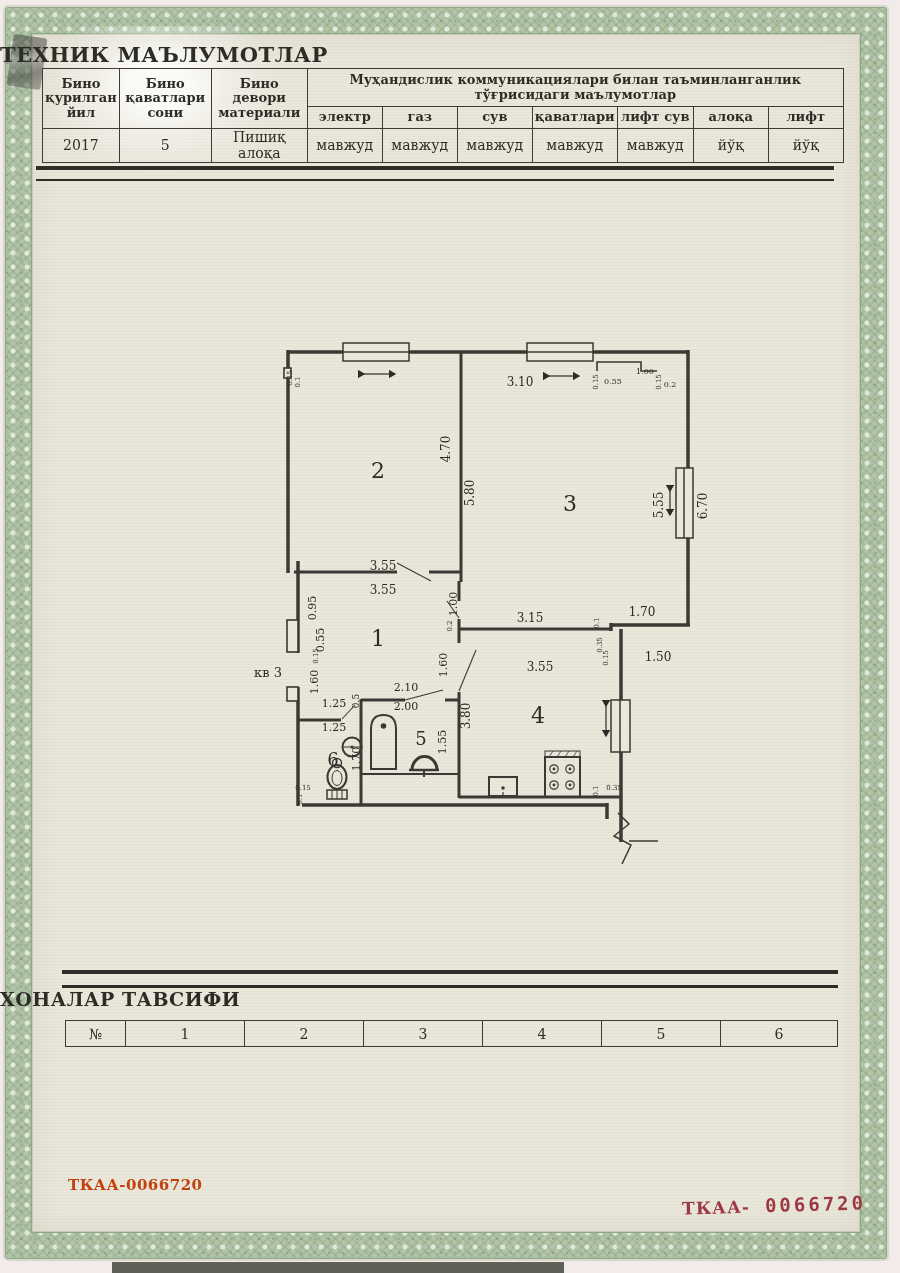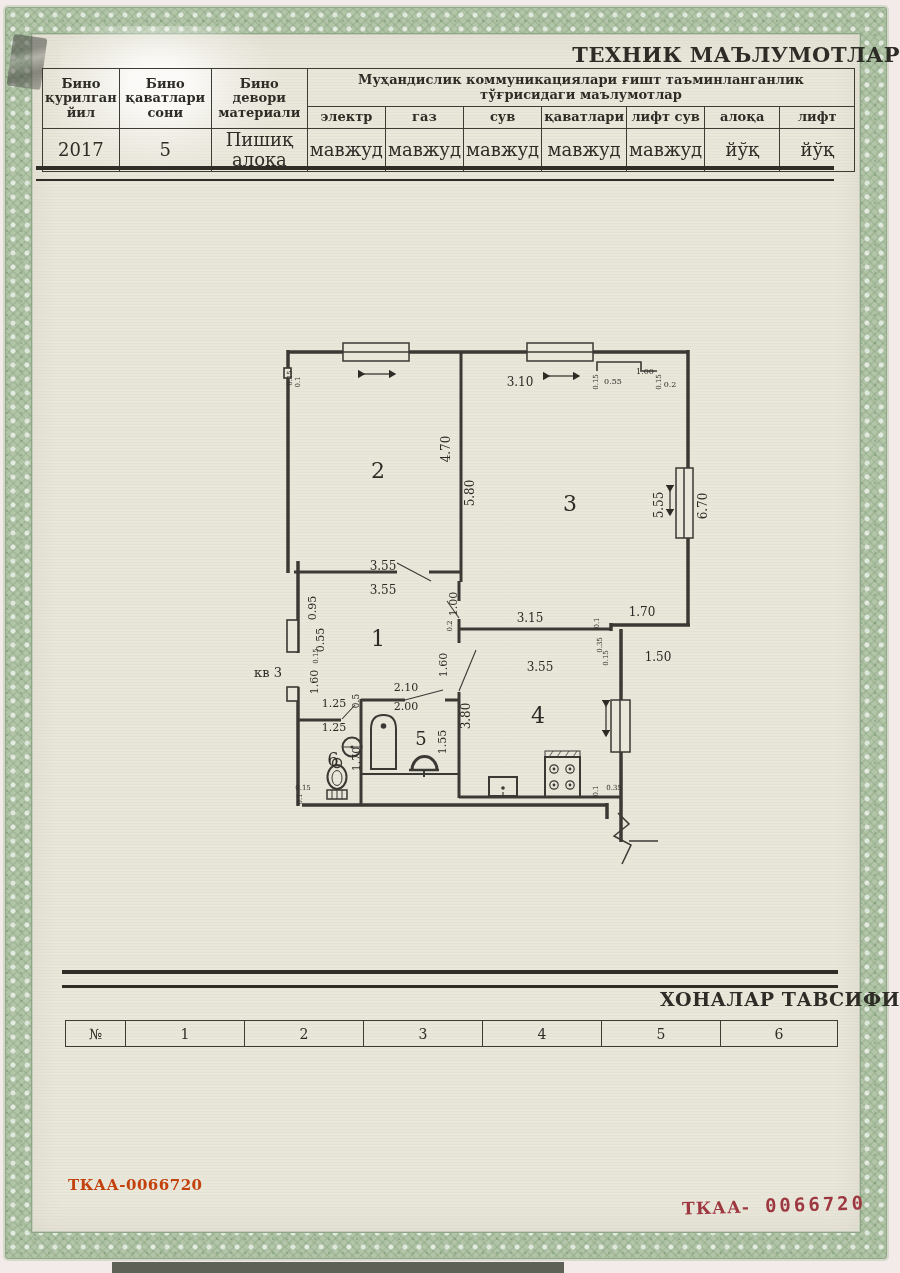--- a/index.html
+++ b/index.html
@@ -20,30 +20,30 @@
   .paper{left:31px;top:33px;width:828px;height:1198px;background:#e9e6da;
     background-image:repeating-linear-gradient(0deg, rgba(95,95,75,.035) 0 1px, rgba(0,0,0,0) 1px 3px);
     border:1px solid #8ea687;box-shadow:inset 0 0 0 1px rgba(170,185,160,.5), inset 0 0 28px rgba(120,130,100,.12);}
   .shine{left:60px;top:26px;width:220px;height:150px;pointer-events:none;
     background:radial-gradient(ellipse at 45% 40%, rgba(255,255,255,.8) 0 18%, rgba(255,255,255,.35) 40%, rgba(255,255,255,0) 70%);}
   .staple{left:10px;top:36px;width:34px;height:52px;
     background:linear-gradient(160deg,#4a4a46 0 30%,#8d8d86 45%,#3c3c38 70%,#6e6e66 100%);
     opacity:.55;border-radius:3px;transform:rotate(8deg);}
   .photo-strip{left:112px;top:1262px;width:452px;height:11px;background:#5d6156;}
 
-  .doc-title{left:0;top:42px;width:900px;text-align:right;font-weight:700;font-size:21px;letter-spacing:.5px;}
-  .sub-title{left:0;top:988px;width:900px;text-align:right;font-weight:700;font-size:19px;letter-spacing:.5px;}
+  .doc-title{left:0;top:42px;width:900px;text-align:left;font-weight:700;font-size:21px;letter-spacing:.5px;}
+  .sub-title{left:0;top:988px;width:900px;text-align:left;font-weight:700;font-size:19px;letter-spacing:.5px;}
 
   table{border-collapse:collapse;table-layout:fixed;}
   td{border:1.5px solid #3e3b34;text-align:center;vertical-align:middle;padding:1px 2px;
      font-family:"DejaVu Serif","Liberation Serif",serif;color:#2e2c26;overflow:hidden;}
   .t-top{left:42px;top:68px;padding-left:28px;}
   .t-top td{font-size:13px;line-height:1.12;}
   .t-top .hdr{font-weight:700;}
-  .t-top .val{font-size:18px;}
+  .t-top .val{font-size:14px;}
   .t-bot{left:65px;top:1020px;}
   .t-bot td{font-size:14.5px;}
   .t-bot .num-row td{font-size:14px;}
   .t-bot .area-label{font-size:12.5px;line-height:1.15;}
 
   .rule1{left:36px;top:166px;width:798px;height:9px;border-top:4px solid #2f2d27;border-bottom:2.5px solid #2f2d27;}
   .rule2{left:62px;top:970px;width:776px;height:11px;border-top:4px solid #2f2d27;border-bottom:3.5px solid #2f2d27;}
 
   .serial-left{left:68px;top:1176px;font-weight:700;font-size:15px;letter-spacing:.5px;color:#c2410c;}
   .serial-right{left:682px;top:1194px;color:#9e3840;transform:rotate(-1.6deg);white-space:nowrap;}
@@ -75,21 +75,21 @@
       <col style="width:75px">
     <col style="width:76px">
       <col style="width:75px">
       <col style="width:75px">
   </colgroup>
   <tbody>
       <tr style="height:38px">
     <td rowspan="2" class="hdr">Бино қурилган йил</td>
     <td rowspan="2" class="hdr">Бино қаватлари сони</td>
     <td rowspan="2" class="hdr">Бино девори материали</td>
-    <td colspan="7" class="hdr">Муҳандислик коммуникациялари ғишт таъминланганлик тўғрисидаги маълумотлар</td>
+    <td colspan="7" class="hdr">Муҳандислик коммуникациялари билан таъминланганлик тўғрисидаги маълумотлар</td>
   </tr>
   <tr style="height:22px" id="util-name-row">
         <td class="hdr">электр</td>
         <td class="hdr">газ</td>
         <td class="hdr">сув</td>
         <td class="hdr">қаватлари</td>
         <td class="hdr">лифт сув</td>
         <td class="hdr">алоқа</td>
         <td class="hdr">лифт</td>
       </tr>

